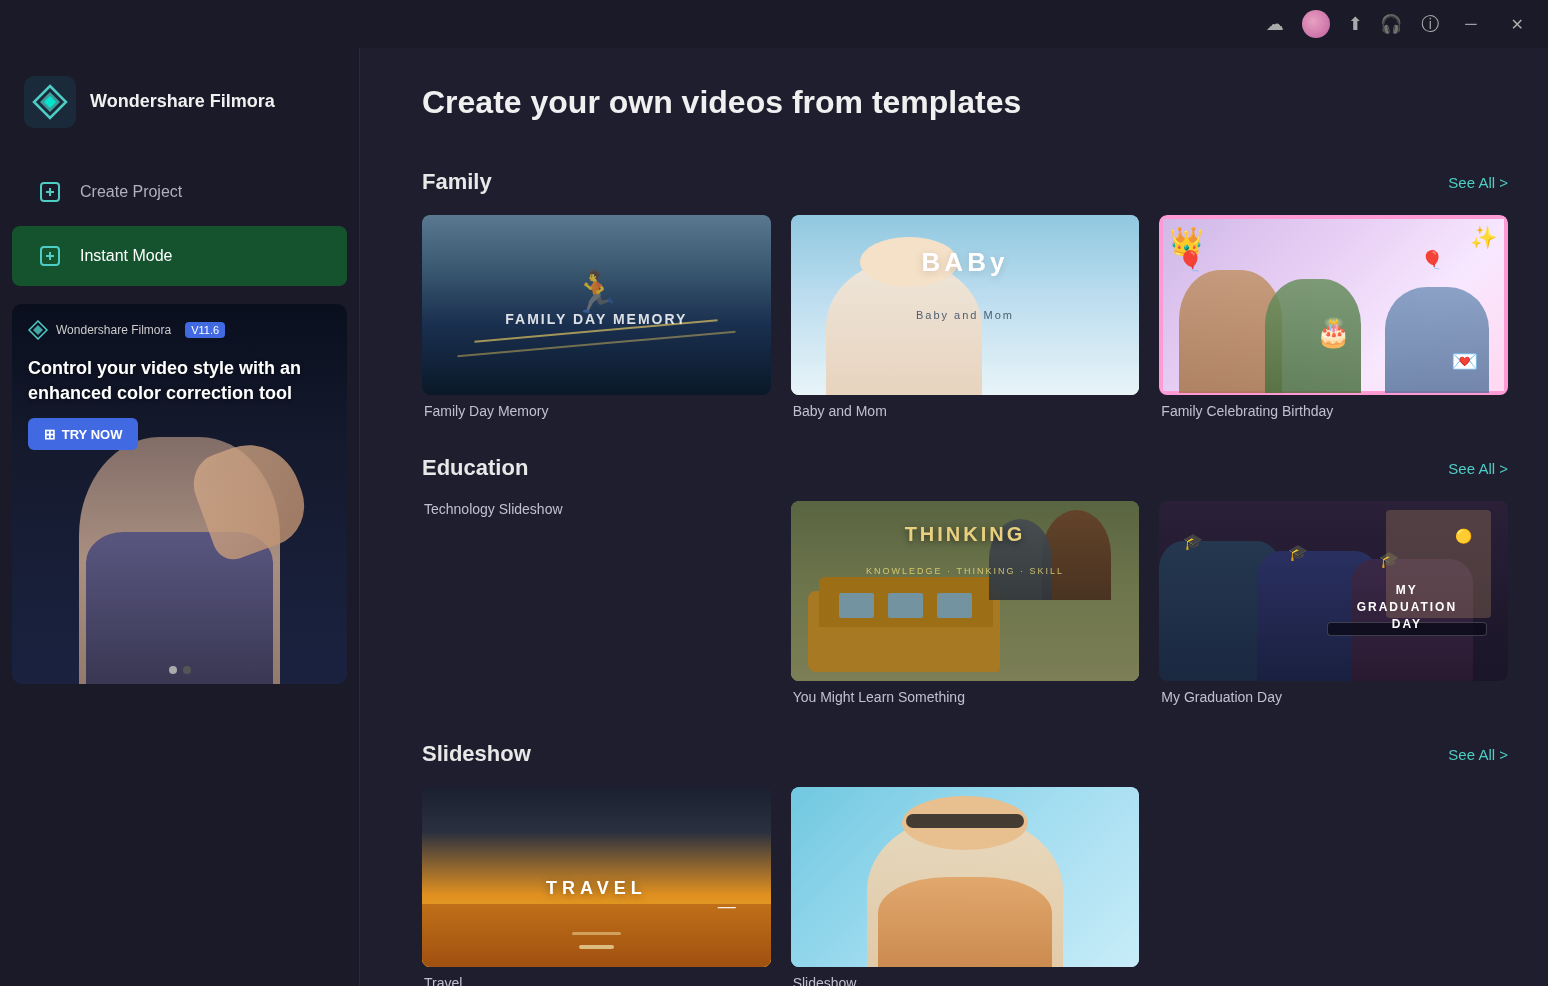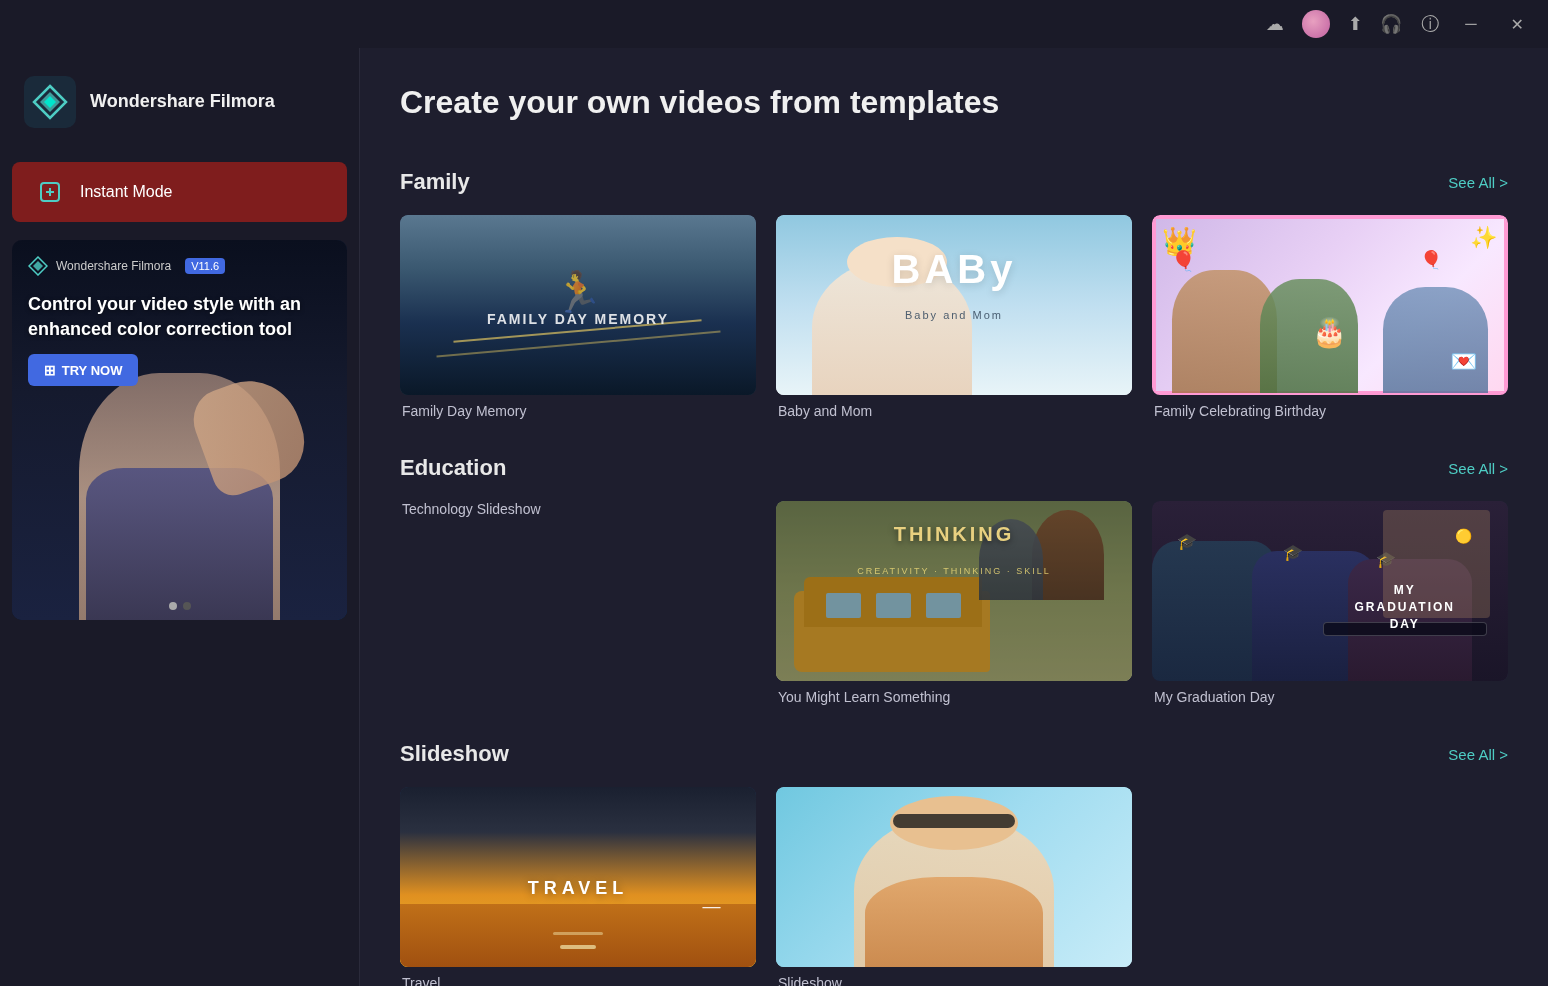--- a/index.html
+++ b/index.html
@@ -41,20 +41,21 @@
       font-size: 16px;
       cursor: pointer;
       padding: 4px 8px;
     }
 
     
     .app-body {
       display: flex;
       flex: 1;
       overflow: hidden;
+      gap: 22px;
     }
 
     
     .sidebar {
       width: 360px;
       background: #1a1a28;
       display: flex;
       flex-direction: column;
       padding: 0;
       flex-shrink: 0;
@@ -90,21 +91,21 @@
       gap: 16px;
       padding: 16px 24px;
       cursor: pointer;
       border-radius: 8px;
       margin: 2px 12px;
       color: #b0b0c0;
       font-size: 16px;
       font-weight: 500;
     }
     .nav-item.active {
-      background: #7f1d1d;
+      background: #14532d;
       color: #fff;
     }
     .nav-item .nav-icon {
       width: 28px; height: 28px;
       display: flex; align-items: center; justify-content: center;
       font-size: 20px;
       color: #4ecdc4;
     }
 
     .promo-banner {
@@ -431,20 +432,30 @@
         <svg class="logo-diamond" viewBox="0 0 36 36">
           <polygon points="18,2 34,18 18,34 2,18" fill="none" stroke="#4ecdc4" stroke-width="2.5"></polygon>
           <polygon points="18,8 28,18 18,28 8,18" fill="#4ecdc4" opacity="0.7"></polygon>
           <polygon points="18,12 24,18 18,24 12,18" fill="#00e5cc"></polygon>
         </svg>
       </div>
       <div class="logo-text">Wondershare
 Filmora</div>
     </div>
 
+    <div class="nav-item">
+      <span class="nav-icon">
+        <svg width="24" height="24" viewBox="0 0 24 24" fill="none" stroke="#4ecdc4" stroke-width="2">
+          <rect x="3" y="3" width="18" height="18" rx="3"></rect>
+          <line x1="12" y1="8" x2="12" y2="16"></line>
+          <line x1="8" y1="12" x2="16" y2="12"></line>
+        </svg>
+      </span>
+      <span>Create Project</span>
+    </div>
 
     <div class="nav-item active">
       <span class="nav-icon">
         <svg width="24" height="24" viewBox="0 0 24 24" fill="none" stroke="#4ecdc4" stroke-width="2">
           <rect x="3" y="3" width="18" height="18" rx="3"></rect>
           <line x1="12" y1="8" x2="12" y2="16"></line>
           <line x1="8" y1="12" x2="16" y2="12"></line>
         </svg>
       </span>
       <span>Instant Mode</span>
@@ -508,21 +519,21 @@
           </div>
           <div class="template-label">Family Day Memory</div>
         </div>
 
         <div class="template-card">
           <div class="template-thumb thumb-baby">
             <div style="position:absolute;inset:0;background:linear-gradient(to bottom, #90c8e0 0%, #c0dff0 50%, #e8f4f8 100%);"></div>
 
             <div style="position:absolute;bottom:0;left:10%;width:45%;height:75%;background:linear-gradient(to top, #e8d0b8, #f5e8d8);border-radius:50% 50% 0 0;opacity:0.9;"></div>
             <div style="position:absolute;bottom:60%;left:20%;width:28%;height:28%;background:#f5e0c8;border-radius:50%;"></div>
-            <div class="baby-text" style="position:absolute;top:18%;left:50%;transform:translateX(-50%);font-size:40px;font-weight:900;color:#fff;letter-spacing:4px;text-shadow:0 2px 8px rgba(0,0,0,0.15);">BABy</div>
+            <div class="baby-text" style="position:absolute;top:18%;left:50%;transform:translateX(-50%);font-size:26px;font-weight:900;color:#fff;letter-spacing:4px;text-shadow:0 2px 8px rgba(0,0,0,0.15);">BABy</div>
             <div class="baby-sub" style="position:absolute;top:52%;left:50%;transform:translateX(-50%);font-size:11px;color:rgba(60,80,100,0.9);letter-spacing:2px;white-space:nowrap;font-weight:500;">Baby and Mom</div>
           </div>
           <div class="template-label">Baby and Mom</div>
         </div>
 
         <div class="template-card">
           <div class="template-thumb thumb-birthday">
             <div style="position:absolute;inset:0;background:linear-gradient(135deg,#d0b8e8 0%,#e8d0f5 40%,#f8e8ff 70%,#ffd8f0 100%);border:2px solid #ff9ad4;"></div>
 
             <div style="position:absolute;bottom:0;left:5%;width:30%;height:70%;background:linear-gradient(to top,#a07040,#c09060);border-radius:40% 40% 0 0;opacity:0.8;"></div>
@@ -564,21 +575,21 @@
             <div style="position:absolute;bottom:30%;left:8%;width:50%;height:28%;background:#e0a020;border-radius:6px 3px 0 0;"></div>
 
             <div style="position:absolute;bottom:35%;left:14%;width:10%;height:14%;background:#a0d8f0;border-radius:2px;"></div>
             <div style="position:absolute;bottom:35%;left:28%;width:10%;height:14%;background:#a0d8f0;border-radius:2px;"></div>
             <div style="position:absolute;bottom:35%;left:42%;width:10%;height:14%;background:#a0d8f0;border-radius:2px;"></div>
 
             <div style="position:absolute;bottom:45%;right:8%;width:20%;height:50%;background:linear-gradient(to top,#5a3828,#8a5838);border-radius:50% 50% 0 0;opacity:0.9;"></div>
             <div style="position:absolute;bottom:45%;right:25%;width:18%;height:45%;background:linear-gradient(to top,#3a4858,#5a6878);border-radius:50% 50% 0 0;opacity:0.9;"></div>
             <div class="know-overlay" style="position:absolute;inset:0;background:rgba(30,20,10,0.35);"></div>
             <div class="know-text" style="position:absolute;top:12%;left:50%;transform:translateX(-50%);font-size:20px;font-weight:900;color:#e8d080;letter-spacing:3px;text-align:center;text-shadow:0 2px 6px rgba(0,0,0,0.5);">THINKING</div>
-            <div style="position:absolute;top:36%;left:50%;transform:translateX(-50%);font-size:9px;color:rgba(240,220,120,0.8);letter-spacing:2px;white-space:nowrap;">CREATIVITY · THINKING · SKILL</div>
+            <div style="position:absolute;top:36%;left:50%;transform:translateX(-50%);font-size:9px;color:rgba(240,220,120,0.8);letter-spacing:2px;white-space:nowrap;">KNOWLEDGE · THINKING · SKILL</div>
           </div>
           <div class="template-label">You Might Learn Something</div>
         </div>
 
         <div class="template-card">
           <div class="template-thumb thumb-graduation">
             <div style="position:absolute;inset:0;background:linear-gradient(to bottom,#2a2038 0%,#1a1528 100%);"></div>
 
             <div style="position:absolute;bottom:0;left:0%;width:35%;height:78%;background:linear-gradient(to top,#1a2840,#253850);border-radius:20% 20% 0 0;"></div>
             <div style="position:absolute;bottom:0;left:28%;width:35%;height:72%;background:linear-gradient(to top,#1a2040,#2a3060);border-radius:20% 20% 0 0;"></div>

